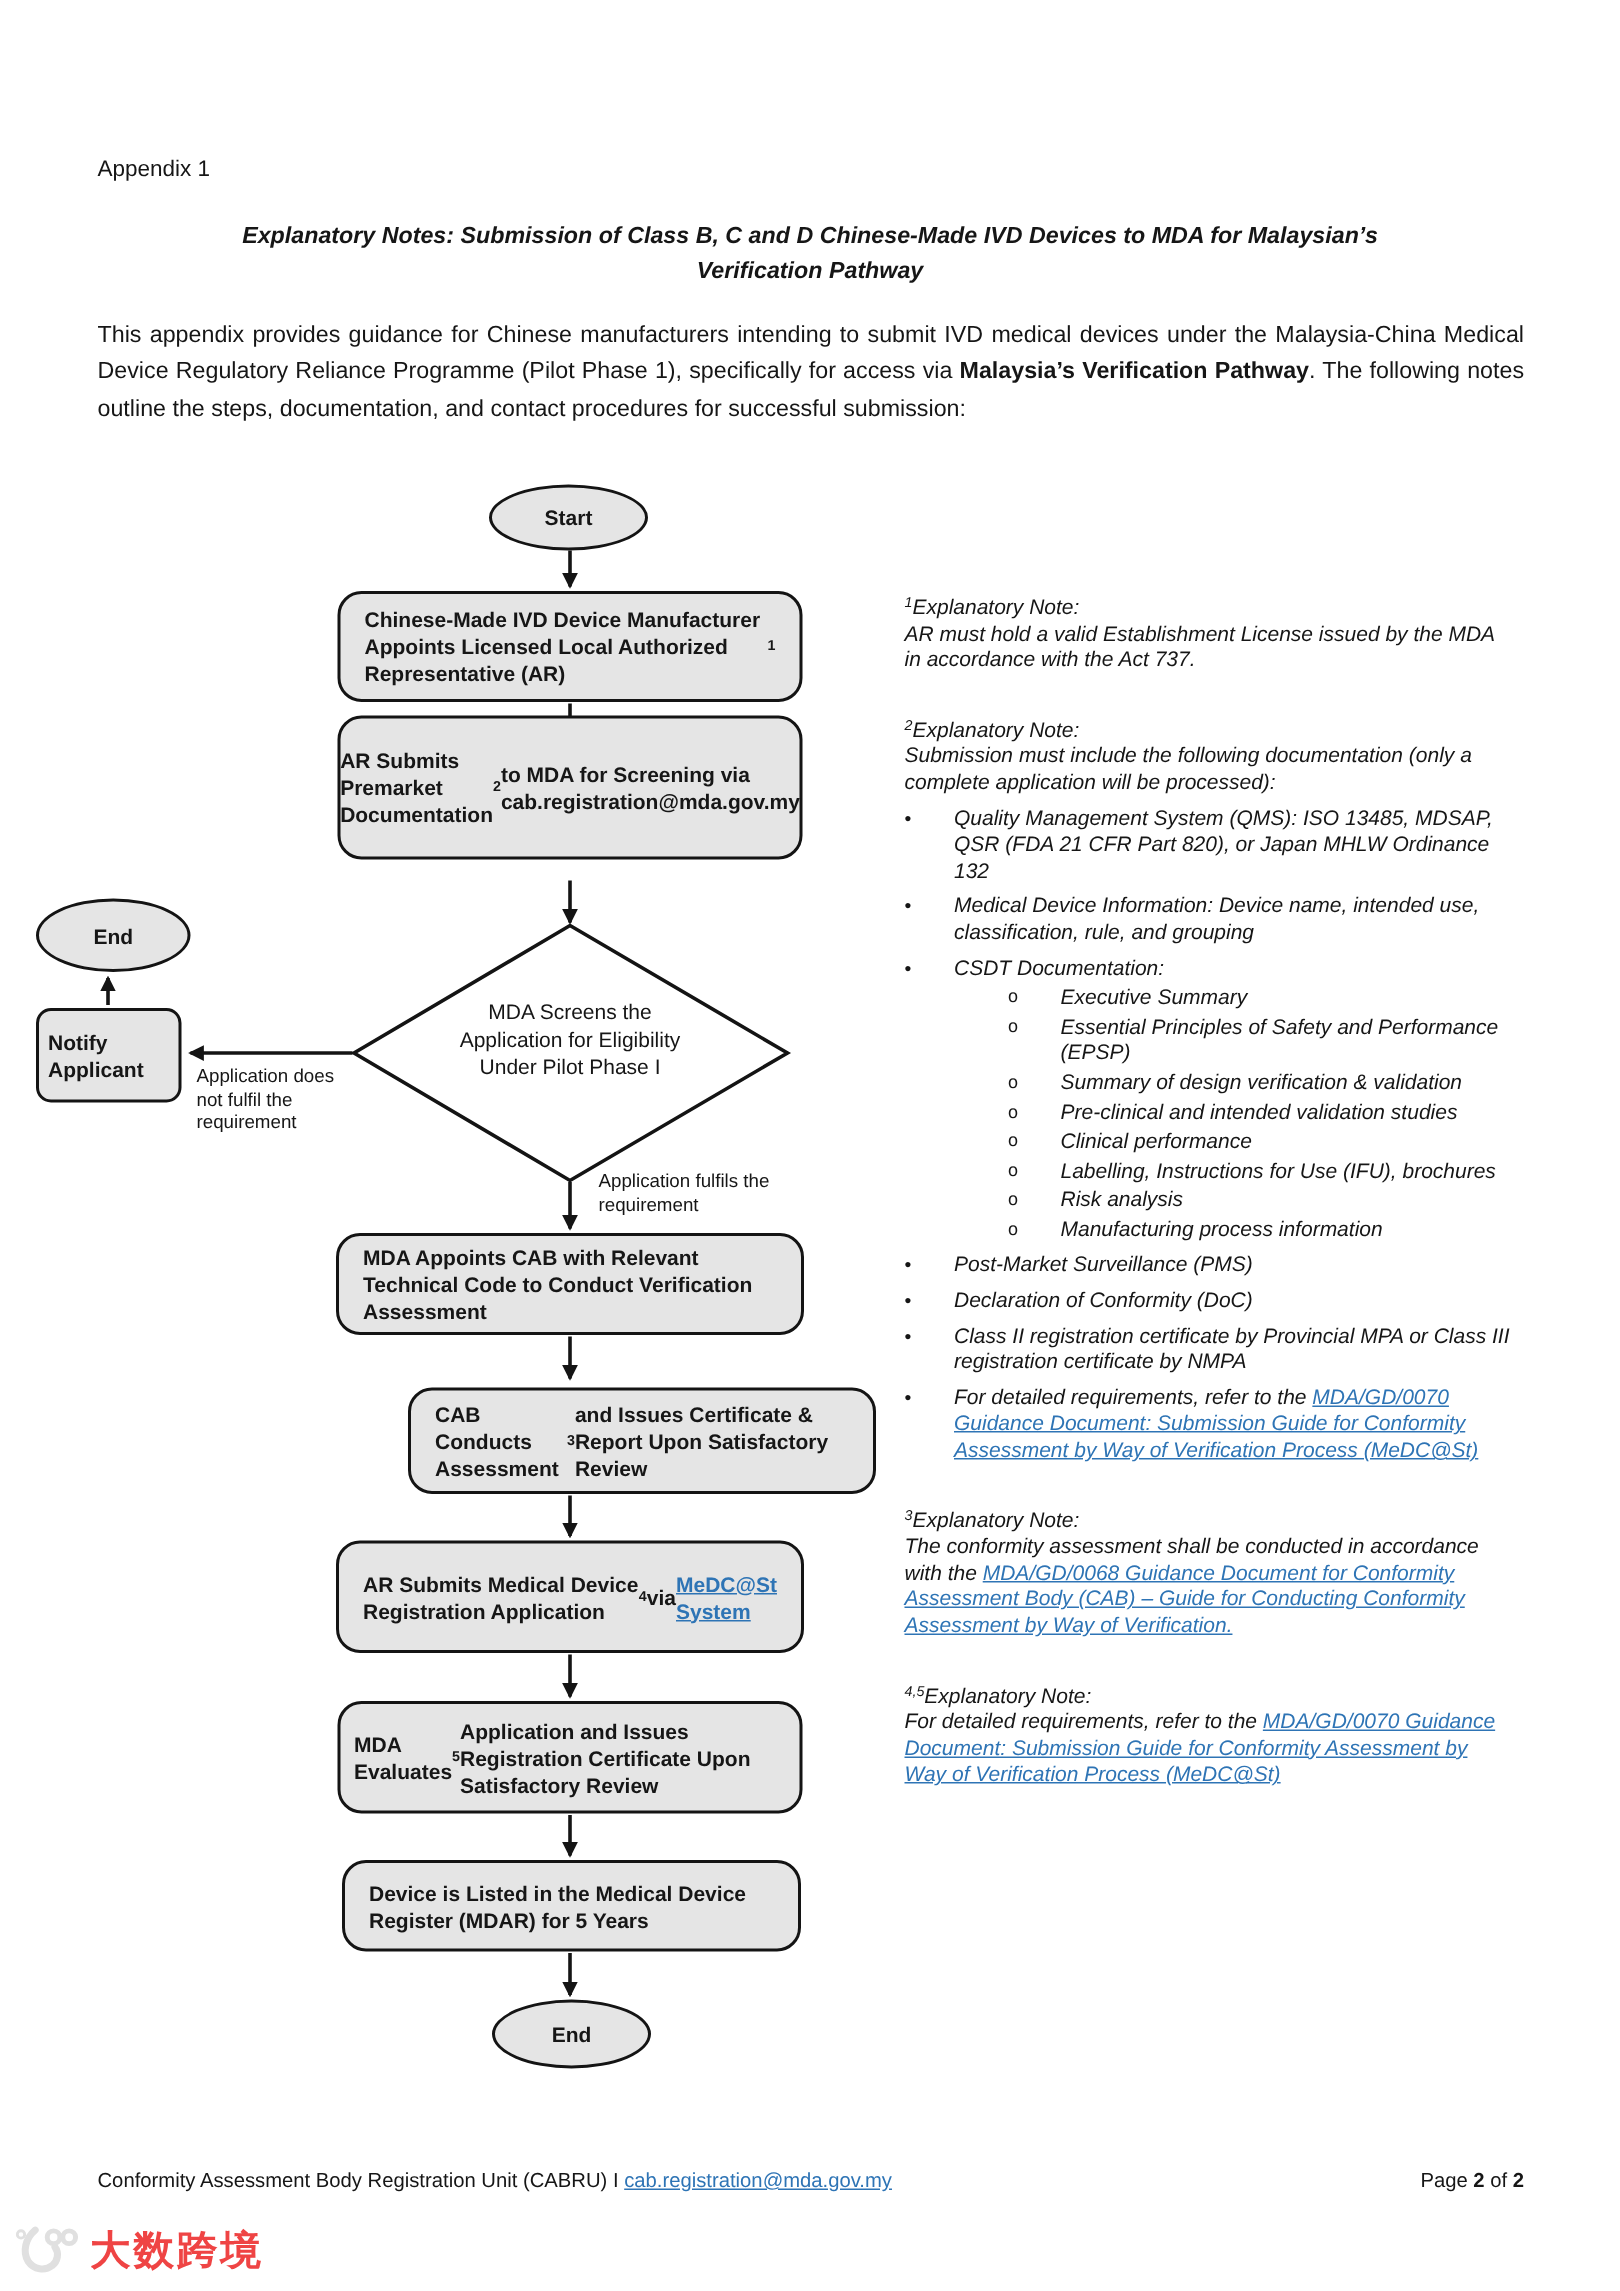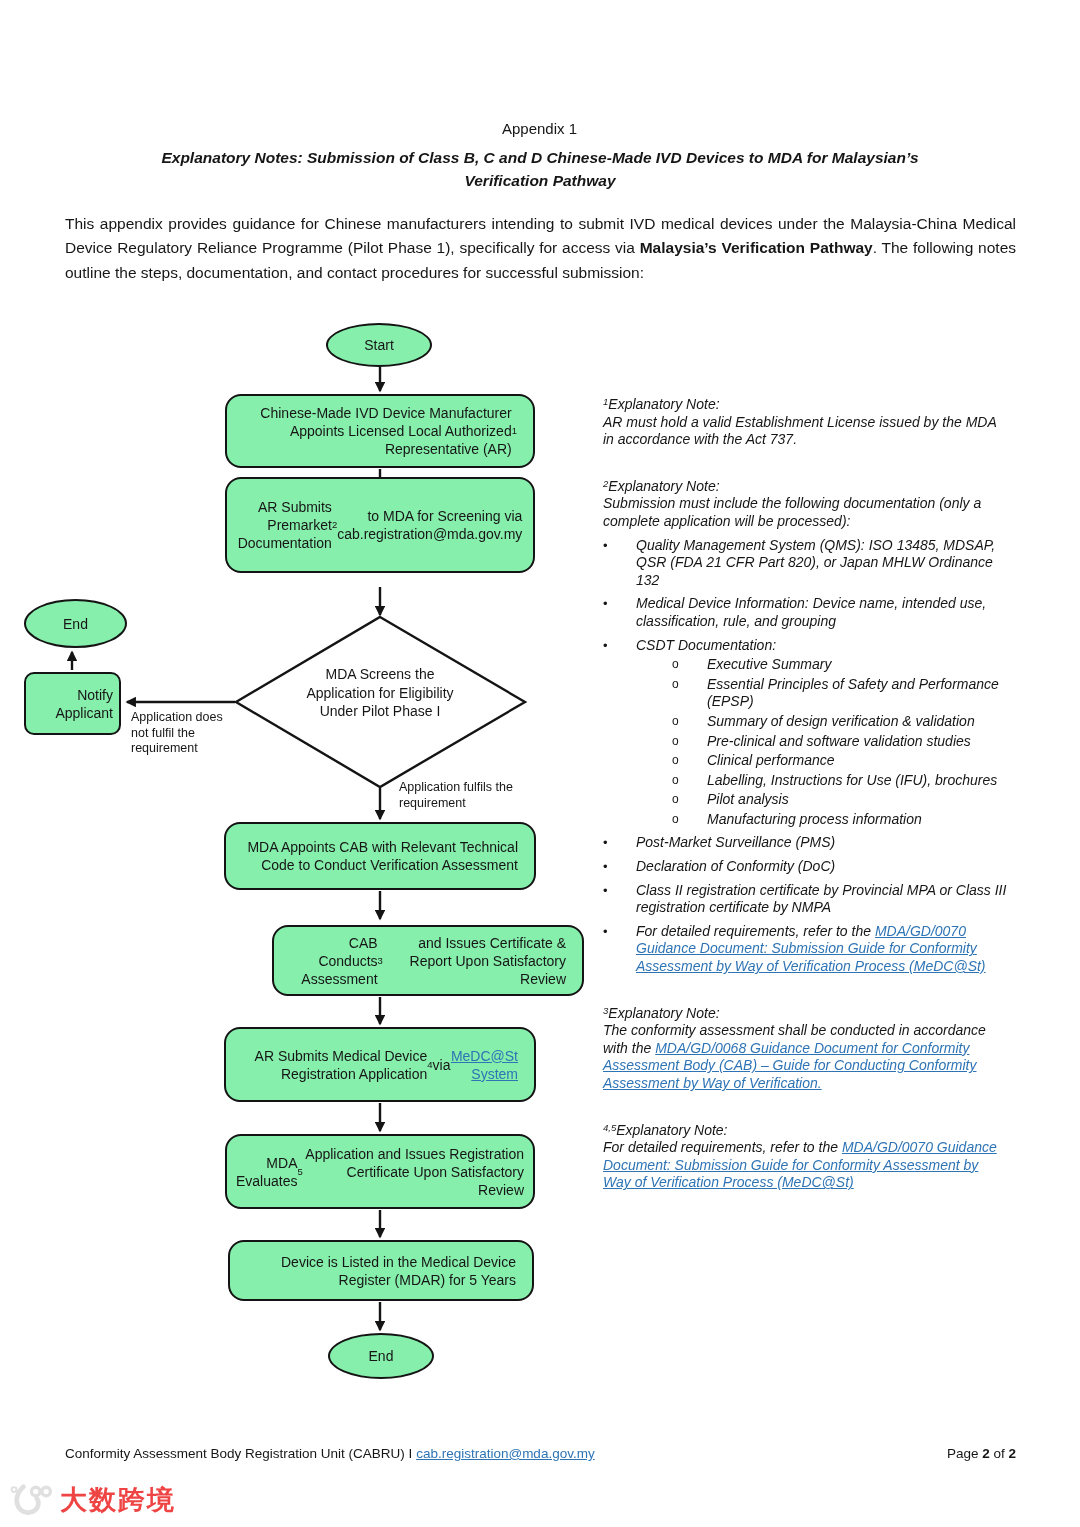--- a/index.html
+++ b/index.html
@@ -2,32 +2,32 @@
 <html><head>
 <meta charset="utf-8">
 <style>
   html,body{margin:0;padding:0;background:#fff;}
   .page{position:relative;width:1080px;height:1527px;background:#fff;overflow:hidden;
         font-family:"Liberation Sans",sans-serif;color:#161616;}
   .b{font-weight:700;}
   .sup{font-size:9.5px;vertical-align:4.5px;line-height:0;}
   a.lnk{color:#2e74b5;text-decoration:underline;cursor:pointer;}
 
-  .appendix{position:absolute;top:104px;left:65px;width:949px;text-align:center;font-size:15px;margin-top:16px;}
+  .appendix{position:absolute;top:104px;left:65px;width:949px;text-align:left;font-size:15px;}
   .title{position:absolute;top:146px;left:65px;width:950px;text-align:center;
          font-weight:700;font-size:15.5px;line-height:23px;font-style:italic;}
   .intro{position:absolute;top:212px;left:65px;width:951px;font-size:15.5px;
          line-height:24.3px;text-align:justify;}
 
   
   .overlay{position:absolute;left:0;top:0;width:1080px;height:1527px;pointer-events:none;}
   .conn{stroke:#141414;stroke-width:2.4;}
-  .node{position:absolute;border:2.5px solid #141414;background:#86efac;box-sizing:border-box;
-        display:flex;align-items:center;justify-content:center;text-align:right;
-        font-size:14px;line-height:18px;}
+  .node{position:absolute;border:2.5px solid #141414;background:#e5e5e5;box-sizing:border-box;
+        display:flex;align-items:center;justify-content:center;text-align:left;
+        font-size:14px;line-height:18px;font-weight:bold;}
   .rect{border-radius:16px;padding:2px 16px;}
   .oval{border-radius:50%;}
   .edge-label{position:absolute;font-size:12.5px;line-height:15.5px;text-align:left;}
   .dlabel{position:absolute;left:290px;top:665px;width:180px;text-align:center;
           font-size:14px;line-height:18.5px;}
 
   
   .notes{position:absolute;left:603px;top:396px;width:406px;font-style:italic;
          font-size:14px;line-height:17.6px;}
   .note{margin-bottom:29px;}
@@ -155,33 +155,33 @@
       <div class="li2">
         <span class="mk">o</span>
         <span class="tx">Essential Principles of Safety and Performance (EPSP)</span>
       </div>
       <div class="li2">
         <span class="mk">o</span>
         <span class="tx">Summary of design verification &amp; validation</span>
       </div>
       <div class="li2">
         <span class="mk">o</span>
-        <span class="tx">Pre-clinical and software validation studies</span>
+        <span class="tx">Pre-clinical and intended validation studies</span>
       </div>
       <div class="li2">
         <span class="mk">o</span>
         <span class="tx">Clinical performance</span>
       </div>
       <div class="li2">
         <span class="mk">o</span>
         <span class="tx">Labelling, Instructions for Use (IFU), brochures</span>
       </div>
       <div class="li2">
         <span class="mk">o</span>
-        <span class="tx">Pilot analysis</span>
+        <span class="tx">Risk analysis</span>
       </div>
       <div class="li2">
         <span class="mk">o</span>
         <span class="tx">Manufacturing process information</span>
       </div>
       <div class="li1">
         <span class="mk">•</span>
         <span class="tx"><span>Post-Market Surveillance (PMS)</span></span>
       </div>
       <div class="li1">

